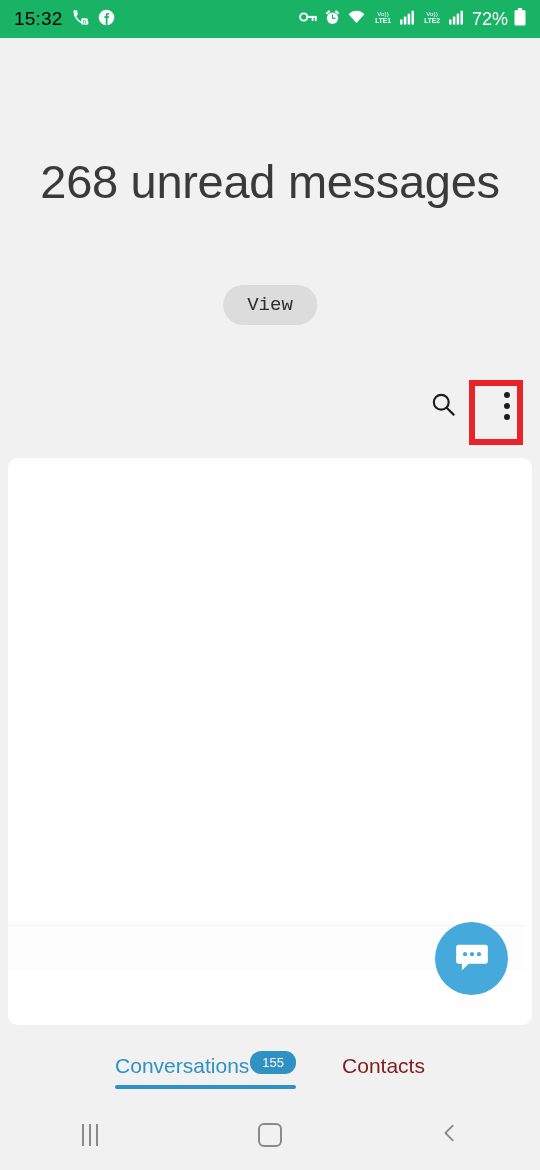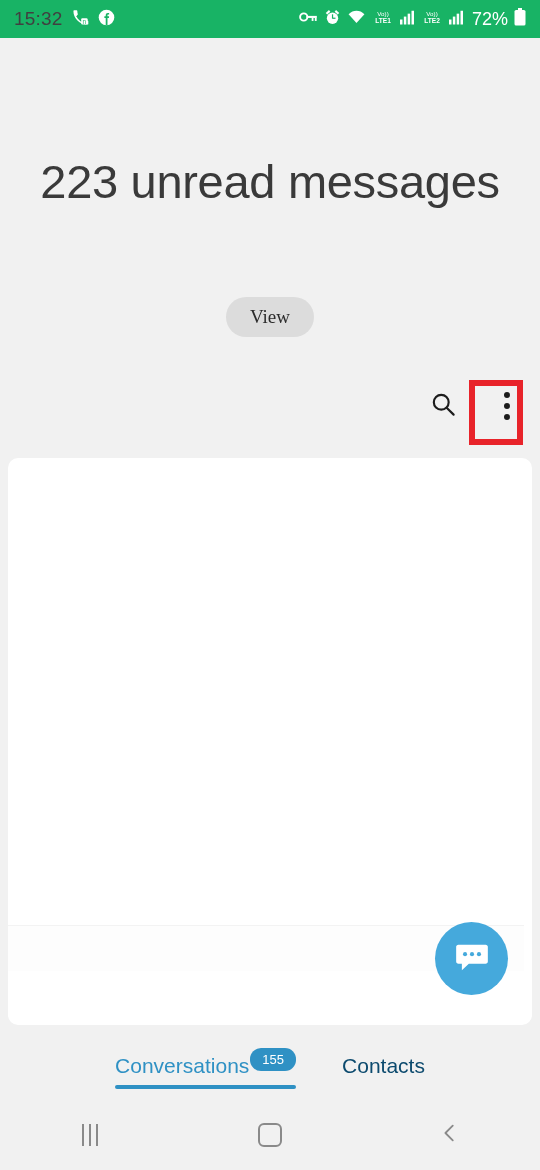--- a/index.html
+++ b/index.html
@@ -26,21 +26,21 @@
     background: #18b365;
     display: flex;
     align-items: center;
     justify-content: space-between;
     padding: 0 14px;
     box-sizing: border-box;
   }
   .sb-left { display: flex; align-items: center; gap: 9px; }
   .sb-right { display: flex; align-items: center; gap: 6px; }
   .sb-clock {
-    color: #404040;
+    color: #000000;
     font-size: 19px;
     letter-spacing: .2px;
   }
   .sb-battery-text {
     color: #ffffff;
     font-size: 18px;
     margin-left: 2px;
   }
   .sb-icon { display: block; }
 
@@ -67,22 +67,21 @@
     position: absolute;
     left: 50%;
     transform: translateX(-50%);
     top: 247px;
     background: #dcdcdc;
     color: #2c2c2c;
     font-size: 19px;
     padding: 9px 24px;
     border-radius: 22px;
     border: none;
-    font-family: Liberation Serif, serif;
-    margin-top: 12px;
+    font-family: Liberation Mono, monospace;
   }
 
   
   #action-row {
     position: absolute;
     right: 12px;
     top: 385px;
     display: flex;
     align-items: center;
     gap: 22px;
@@ -160,26 +159,26 @@
     width: 540px; height: 75px;
     background: #f1f1f1;
     display: flex;
     align-items: center;
     justify-content: center;
     gap: 46px;
   }
   .tab {
     position: relative;
     display: flex;
-    align-items: flex-start;
+    align-items: center;
     padding-top: 6px;
   }
   .tab-label {
     font-size: 21px;
-    color: #0c4a6e;
+    color: #7f1d1d;
     white-space: nowrap;
   }
   .tab.active .tab-label {
     color: #2f91c4;
   }
   .tab-underline {
     position: absolute;
     left: 0; bottom: -11px;
     width: 100%;
     height: 4px;
@@ -308,21 +307,21 @@
       <span class="sb-icon">
         <svg width="12" height="18" viewBox="0 0 12 18">
           <rect x="4" y="0" width="4" height="2" fill="#ffffff"></rect>
           <rect x="0.5" y="2" width="11" height="15.5" rx="1.6" fill="#ffffff"></rect>
         </svg>
       </span>
     </div>
   </div>
 
   <div id="hero">
-    <div id="unread-title">223 unread messages</div>
+    <div id="unread-title">268 unread messages</div>
     <button id="view-button">View</button>
   </div>
 
   <div id="action-row">
     <div class="action-btn">
       <span>
         <svg width="27" height="27" viewBox="0 0 24 24">
           <circle cx="10" cy="10" r="6.6" fill="none" stroke="#1c1c1c" stroke-width="1.9"></circle>
           <line x1="14.8" y1="14.8" x2="21" y2="21" stroke="#1c1c1c" stroke-width="1.9" stroke-linecap="round"></line>
         </svg>

